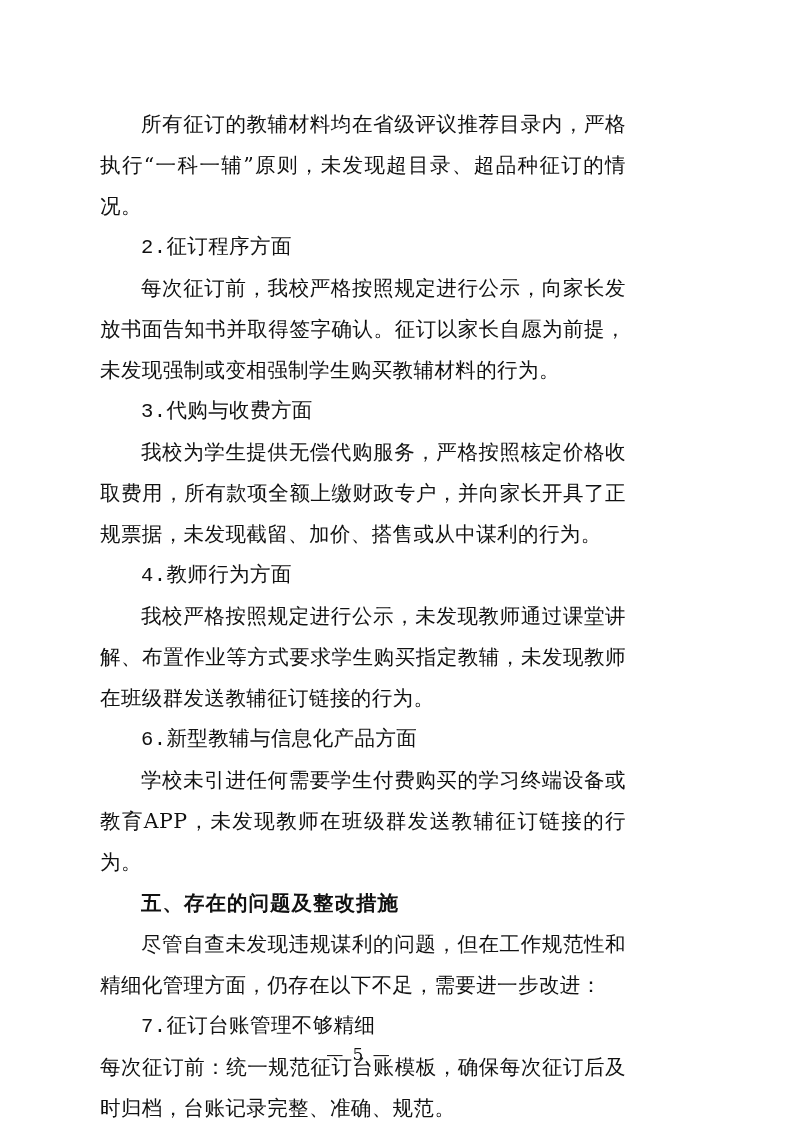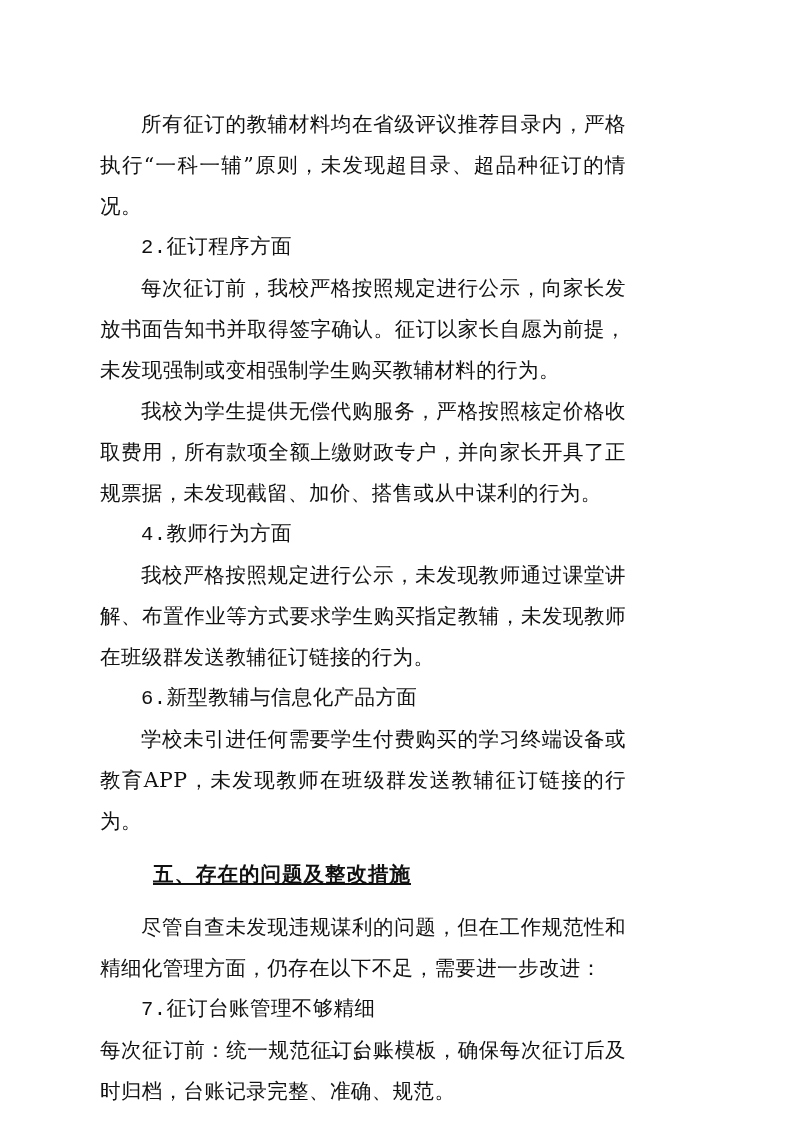--- a/index.html
+++ b/index.html
@@ -37,25 +37,24 @@
   }
   .para.no-indent {
     text-indent: 0;
   }
   .num-head {
     margin: 0;
     text-indent: 2em;
     font-family: Liberation Mono, monospace;
   }
   .section-head {
-    margin: 12px;
+    margin: 0;
     text-indent: 2em;
     font-weight: bold;
     letter-spacing: 1px;
-    text-decoration: underline;
   }
   .footer {
     position: absolute;
     left: 0;
     right: 0;
     bottom: 58px;
     text-align: center;
     font-size: 17px;
     color: #111111;
     font-family: "DejaVu Serif", "Liberation Serif", serif;
@@ -63,20 +62,21 @@
   }
 </style>
 </head>
 <body>
 
 <div class="page">
   <div class="doc-body">
     <p class="para">所有征订的教辅材料均在省级评议推荐目录内，严格执行“一科一辅”原则，未发现超目录、超品种征订的情况。</p>
     <p class="num-head">2.征订程序方面</p>
     <p class="para">每次征订前，我校严格按照规定进行公示，向家长发放书面告知书并取得签字确认。征订以家长自愿为前提，未发现强制或变相强制学生购买教辅材料的行为。</p>
+    <p class="num-head">3.代购与收费方面</p>
     <p class="para">我校为学生提供无偿代购服务，严格按照核定价格收取费用，所有款项全额上缴财政专户，并向家长开具了正规票据，未发现截留、加价、搭售或从中谋利的行为。</p>
     <p class="num-head">4.教师行为方面</p>
     <p class="para">我校严格按照规定进行公示，未发现教师通过课堂讲解、布置作业等方式要求学生购买指定教辅，未发现教师在班级群发送教辅征订链接的行为。</p>
     <p class="num-head">6.新型教辅与信息化产品方面</p>
     <p class="para">学校未引进任何需要学生付费购买的学习终端设备或教育APP，未发现教师在班级群发送教辅征订链接的行为。</p>
     <p class="section-head">五、存在的问题及整改措施</p>
     <p class="para">尽管自查未发现违规谋利的问题，但在工作规范性和精细化管理方面，仍存在以下不足，需要进一步改进：</p>
     <p class="num-head">7.征订台账管理不够精细</p>
     <p class="para no-indent">每次征订前：统一规范征订台账模板，确保每次征订后及时归档，台账记录完整、准确、规范。</p>
   </div>

